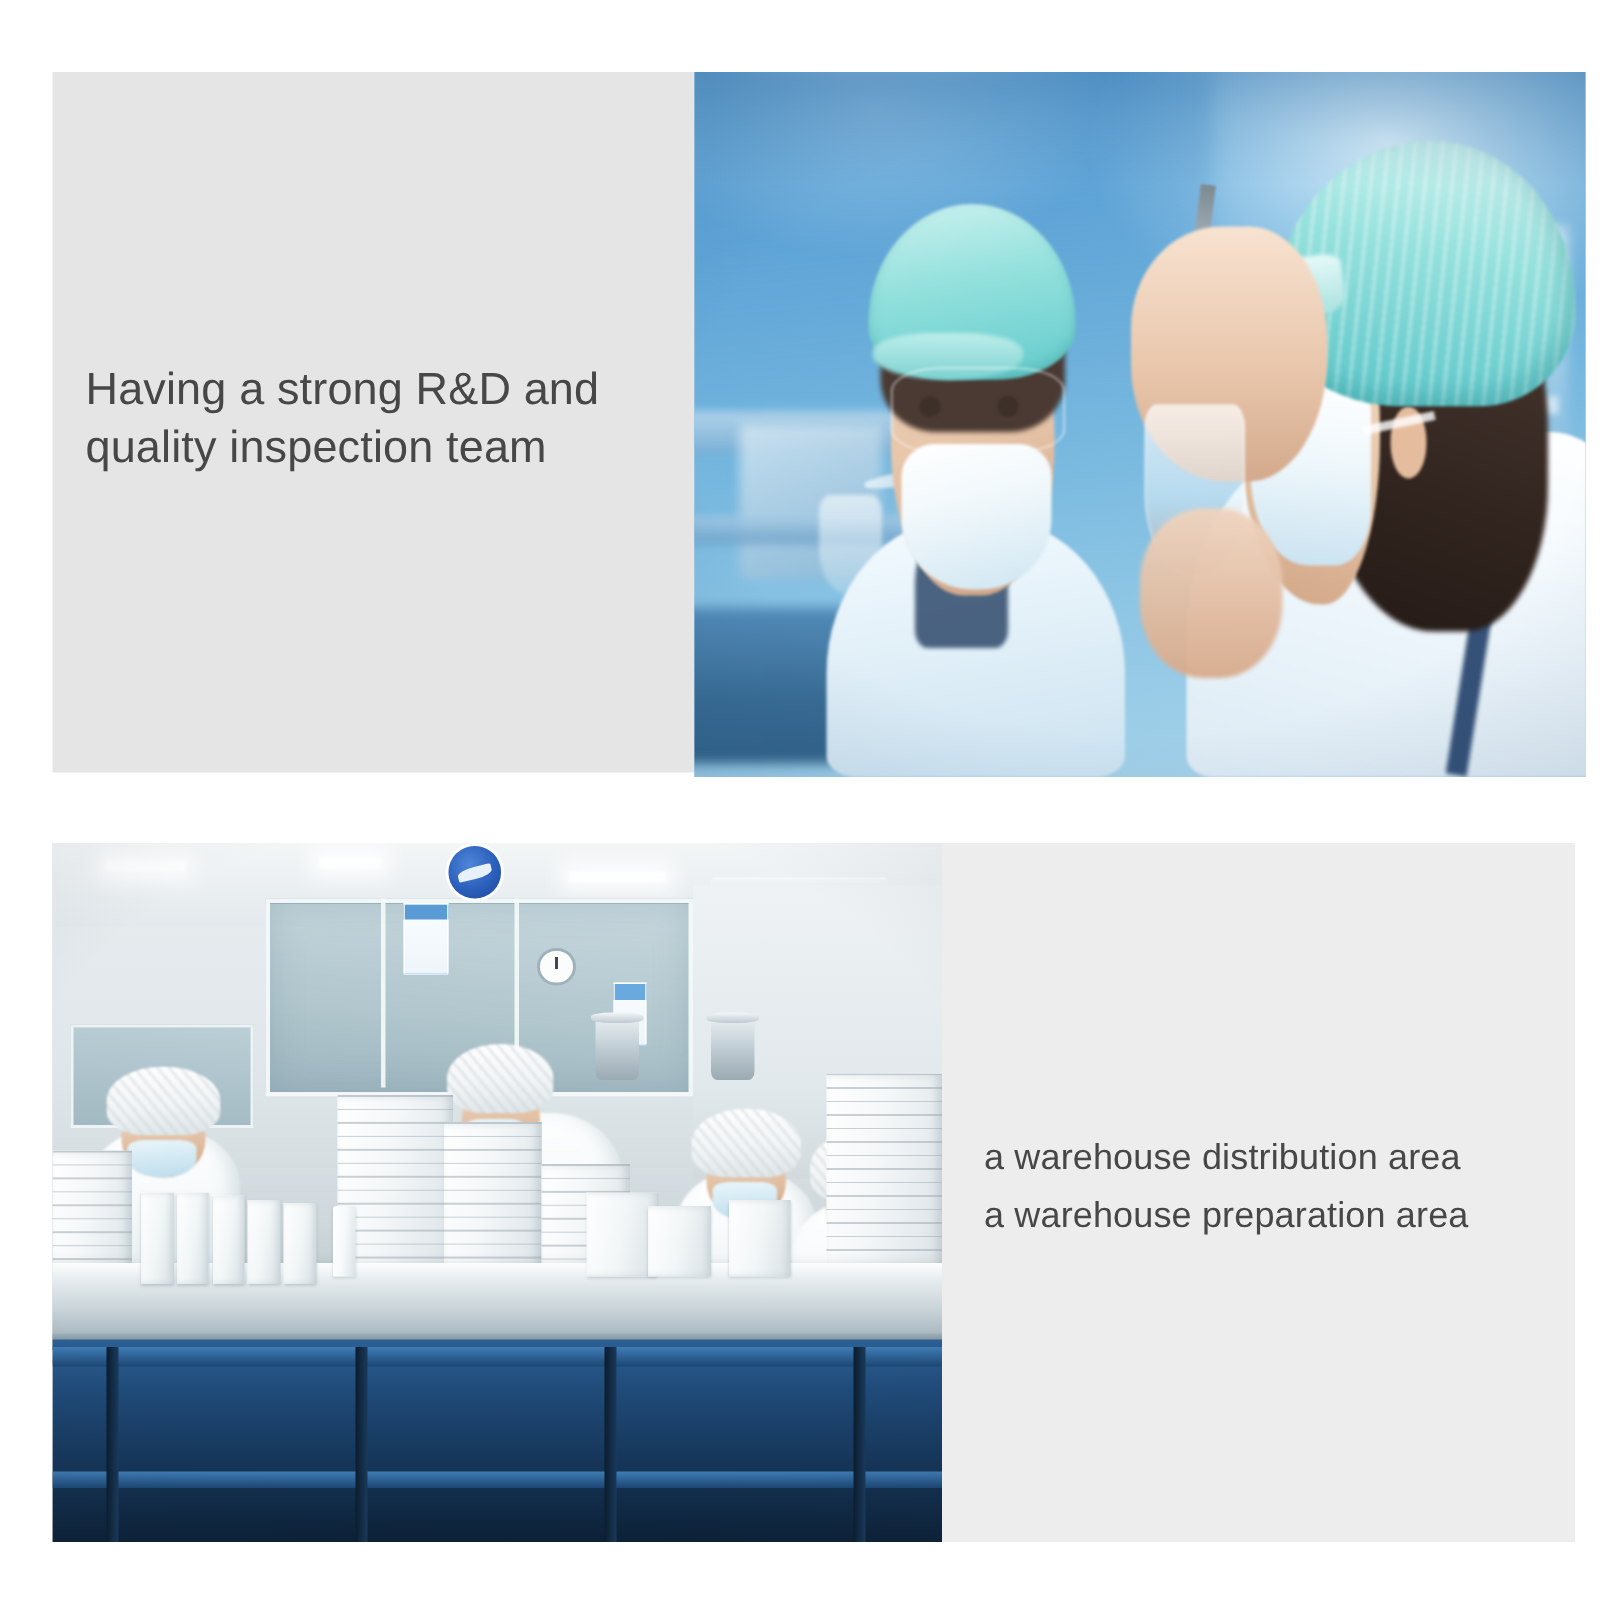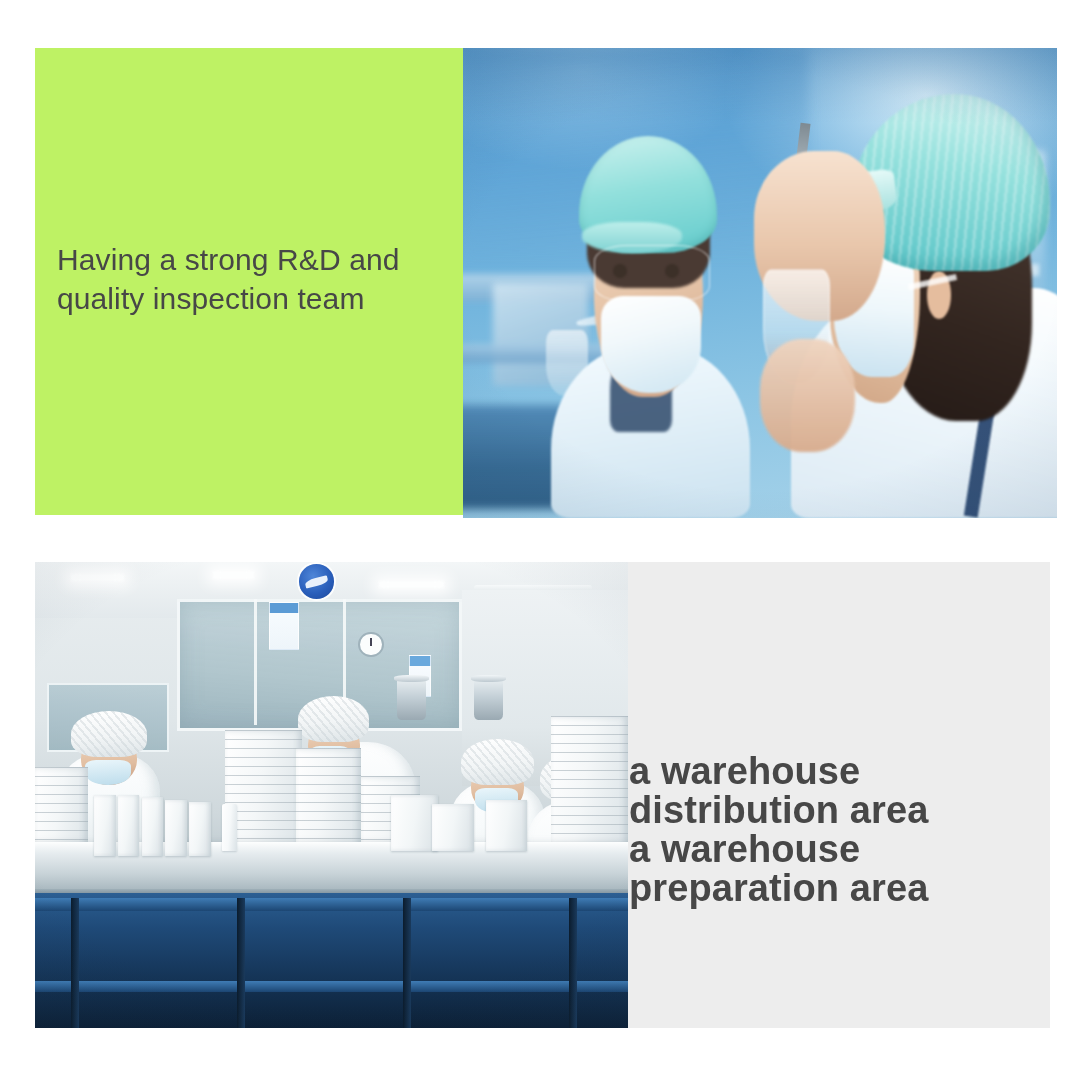--- a/index.html
+++ b/index.html
@@ -28,21 +28,21 @@
     left: 0; top: 0;
     width: 1080px;
     height: 530px;
   }
   .top-text-panel {
     position: absolute;
     left: 35px;
     top: 48px;
     width: 430px;
     height: 467px;
-    background: #bef264;
+    background: #e5e5e5;
   }
   .top-caption {
     position: absolute;
     left: 22px;
     top: 192px;
     width: 400px;
     color: #474747;
     font-size: 30px;
     line-height: 39px;
     font-weight: 400;
@@ -305,27 +305,27 @@
   .bottom-text-panel {
     position: absolute;
     left: 628px;
     top: 32px;
     width: 422px;
     height: 466px;
     background: #ededed;
   }
   .bottom-caption {
     position: absolute;
-    left: 1px;
+    left: 28px;
     top: 190px;
     width: 410px;
     color: #474747;
-    font-size: 38px;
+    font-size: 24px;
     line-height: 39px;
-    font-weight: 700;
+    font-weight: 400;
     letter-spacing: 0.1px;
     white-space: pre-line;
   }
 
   .bottom-photo {
     position: absolute;
     left: 35px;
     top: 32px;
     width: 593px;
     height: 466px;

